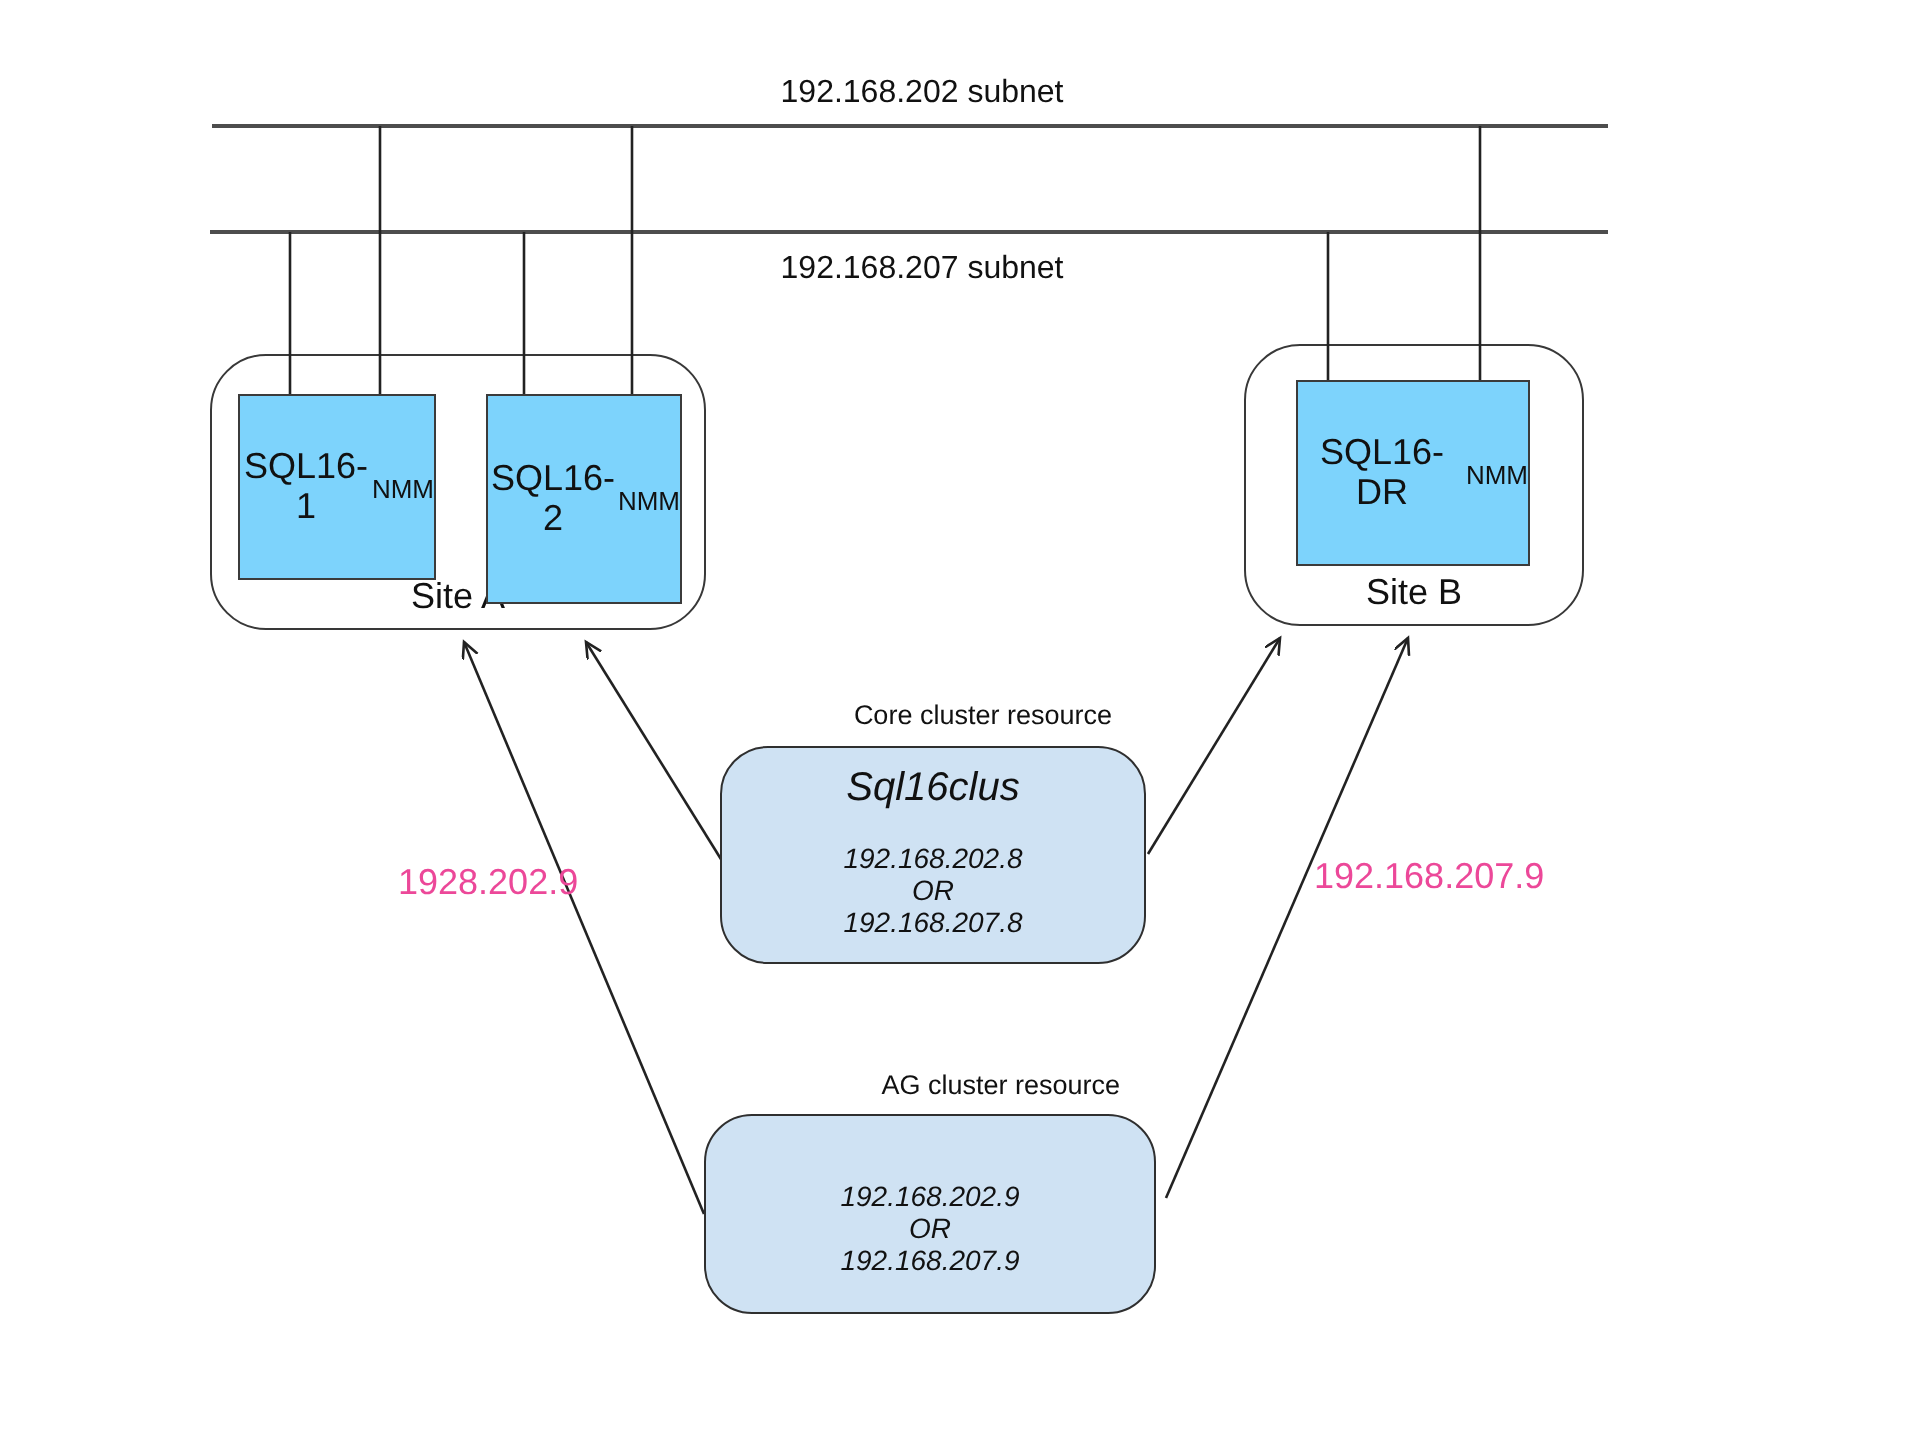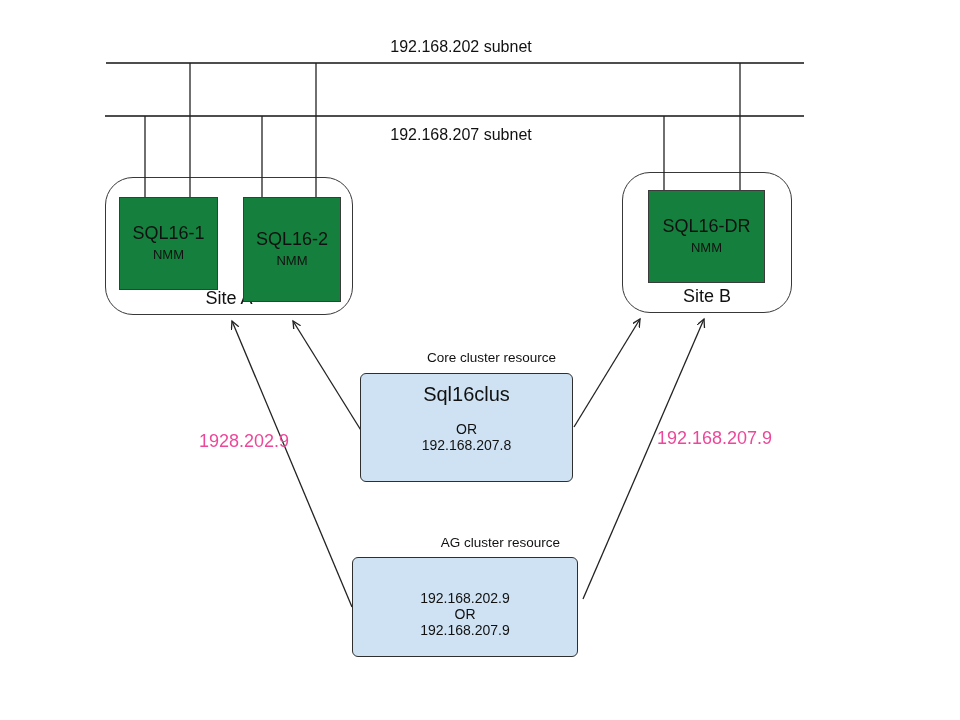--- a/index.html
+++ b/index.html
@@ -14,30 +14,30 @@
 
   .site{
     background:#ffffff;border:1.6px solid #383838;border-radius:28px;
     box-sizing:border-box;
   }
   .site-label{
     position:absolute;left:0;right:0;bottom:5px;text-align:center;
     font-size:18px;line-height:1.1;color:#111;
   }
   .node{
-    background:#15803d;border:1px solid #3b3b3b;box-sizing:border-box;
-    display:flex;flex-direction:column;align-items:center;justify-content:center;
+    background:#7dd3fc;border:1px solid #3b3b3b;box-sizing:border-box;
+    display:flex;flex-direction:row;align-items:center;justify-content:center;
     text-align:center;
   }
   .node-name{font-size:18px;line-height:1.1;color:#111;}
   .node-agent{font-size:13px;line-height:1.1;margin-top:4px;color:#111;}
 
   .resource{
-    background:#cfe2f3;border:1.6px solid #2f2f2f;border-radius:6px;
-    box-sizing:border-box;text-align:center;
+    background:#cfe2f3;border:1.6px solid #2f2f2f;border-radius:24px;
+    box-sizing:border-box;text-align:center;font-style:italic;
   }
   .resource-title{font-size:20px;line-height:1.1;color:#111;}
   .resource-ip{font-size:14px;line-height:16px;color:#111;}
   .caption{font-size:13.5px;line-height:1.1;color:#111;text-align:right;}
   .subnet-label{font-size:16px;line-height:1.1;color:#111;text-align:center;}
   .conn-label{font-size:18px;line-height:1.1;color:#ec4899;white-space:nowrap;}
 </style>
 </head>
 <body>
 
@@ -87,20 +87,21 @@
   </div>
   <div class="abs node top-layer" style="left:648px;top:190px;width:117px;height:93px;">
     <div class="node-name">SQL16-DR</div>
     <div class="node-agent">NMM</div>
   </div>
 
   <div class="abs caption top-layer" style="left:356px;top:351px;width:200px;">Core cluster resource</div>
   <div class="abs resource top-layer" style="left:360px;top:373px;width:213px;height:109px;padding-top:9px;">
     <div class="resource-title">Sql16clus</div>
     <div style="margin-top:16px;">
+      <div class="resource-ip">192.168.202.8</div>
       <div class="resource-ip">OR</div>
       <div class="resource-ip">192.168.207.8</div>
     </div>
   </div>
 
   <div class="abs caption top-layer" style="left:360px;top:536px;width:200px;">AG cluster resource</div>
   <div class="abs resource top-layer" style="left:352px;top:557px;width:226px;height:100px;padding-top:7px;">
     <div style="margin-top:25px;">
       <div class="resource-ip">192.168.202.9</div>
       <div class="resource-ip">OR</div>

